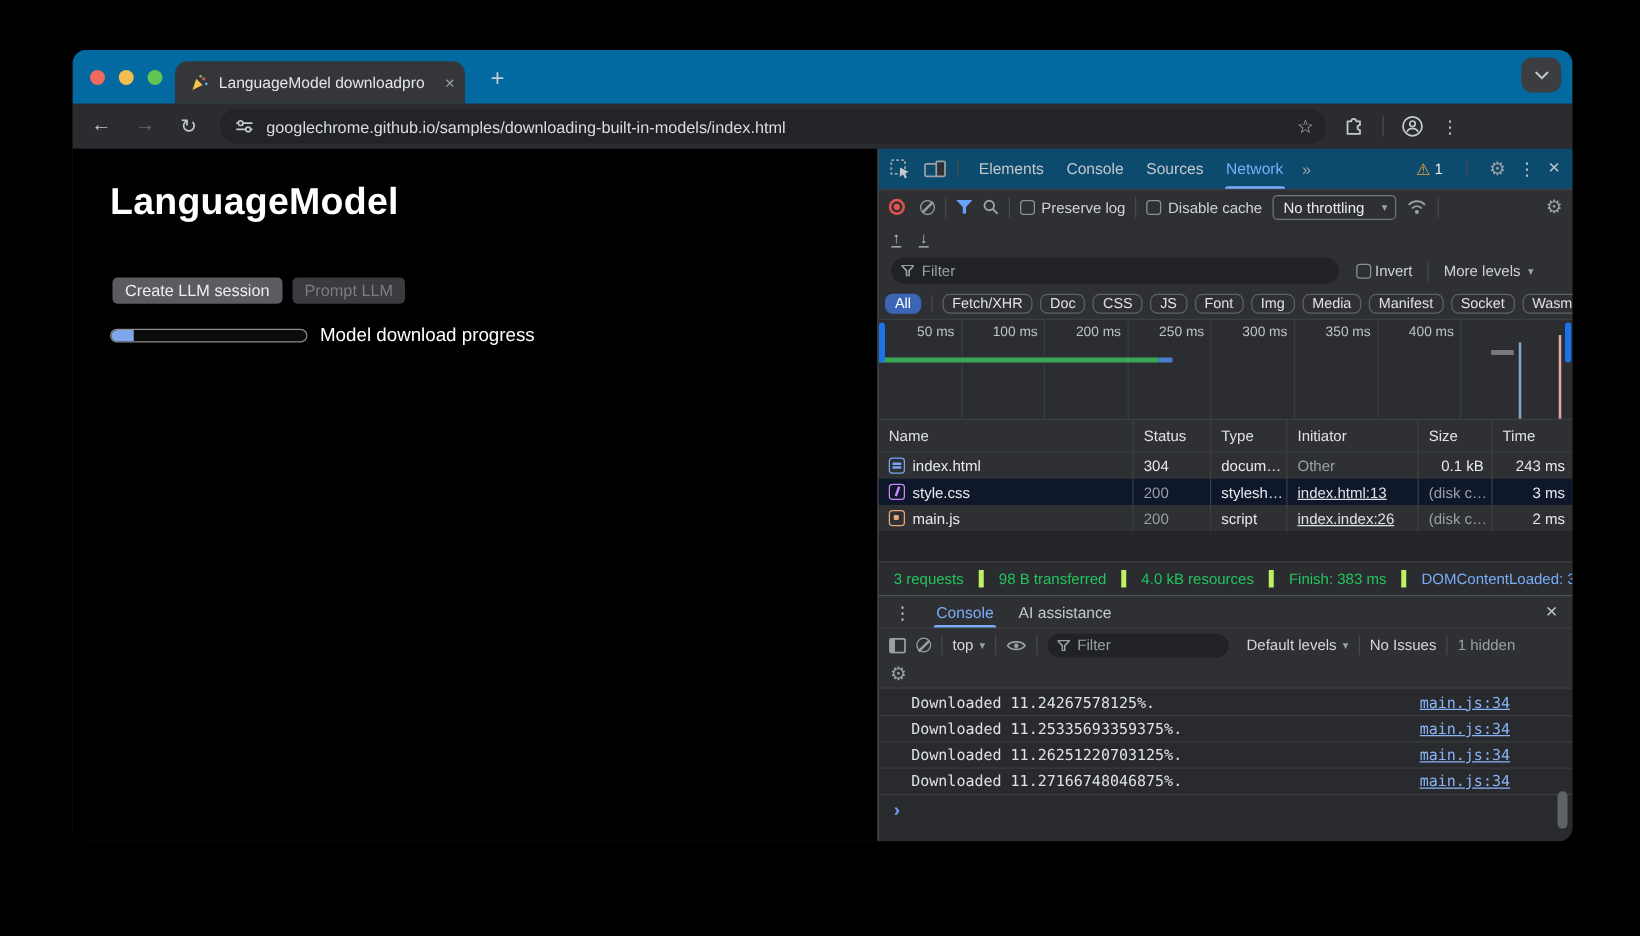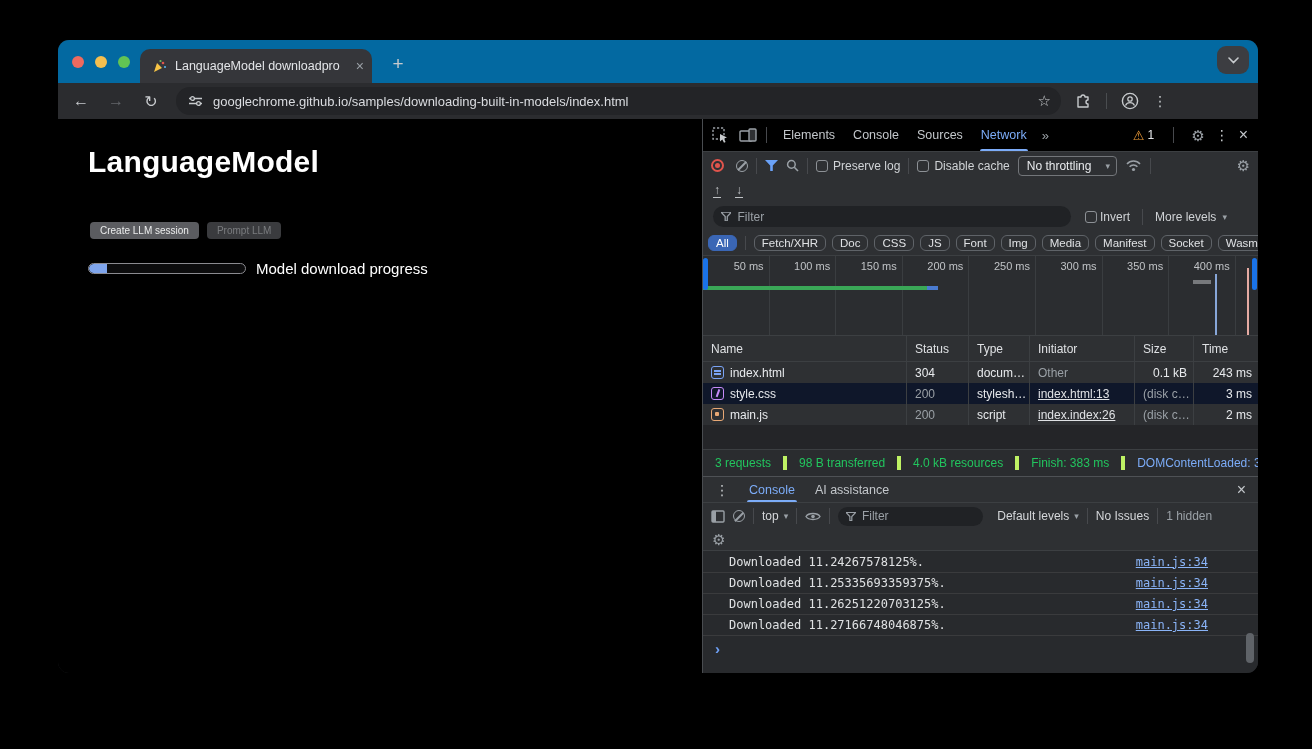--- a/index.html
+++ b/index.html
@@ -34,33 +34,33 @@
   .star { color:#c7cacd; font-size:15px; margin-left:8px; }
   .tb-right { display:flex; align-items:center; margin-left:14px; gap:14px; }
   .tb-sep { width:1px; height:16px; background:#4a4d50; }
   .kebab { color:#c7cacd; font-size:14px; letter-spacing:0; }
 
   
   .content { display:flex; height:554px; }
   .page { width:644px; background:#000; position:relative; }
   .page h1 { position:absolute; left:30px; top:26px; font-size:30px; font-weight:700; color:#fff; letter-spacing:.2px; }
   .btnrow { position:absolute; left:32px; top:103px; display:flex; gap:8px; }
-  .pbtn { font-size:10px; border-radius:4px; padding:3px 10px; border:none; font-family:inherit; }
+  .pbtn { font-size:13px; border-radius:4px; padding:3px 10px; border:none; font-family:inherit; }
   .pbtn.primary { background:#5b5c60; color:#eceded; }
   .pbtn.disabled { background:#3a3b3e; color:#7a7c7f; }
   .progrow { position:absolute; left:30px; top:141px; display:flex; align-items:center; gap:10px; }
   .ptrack { width:158px; height:11px; border:1px solid #8b8b90; border-radius:6px; background:#0c0c0d; overflow:hidden; }
   .pfill { height:100%; background:#7fa5ec; border-radius:5px 0 0 5px; }
   .plabel { color:#fff; font-size:15px; }
 
   
   .devtools { width:556px; background:#282a2d; border-left:1px solid #494c50; display:flex; flex-direction:column; color:#bdc1c6; font-size:12px; }
   .sepv { width:1px; height:16px; background:#47494d; flex:none; }
 
-  .dt-tabbar { height:33px; background:#000000; border-bottom:1px solid #3c3f42; display:flex; align-items:center; flex:none; }
+  .dt-tabbar { height:33px; background:#0c4a6e; border-bottom:1px solid #3c3f42; display:flex; align-items:center; flex:none; }
   .dt-tabbar .tool-ic { margin-left:9px; }
   .dt-tabbar .sepv { margin:0 7px 0 9px; }
   .dt-tab { padding:0 9px; height:100%; display:flex; align-items:center; color:#c3c7cb; font-size:12.5px; position:relative; }
   .dt-tab.active { color:#7cacf8; }
   .dt-tab.active::after { content:""; position:absolute; left:8px; right:8px; bottom:0; height:2px; background:#7cacf8; border-radius:2px 2px 0 0; }
   .dt-more { color:#9aa0a6; font-size:13px; padding:0 6px; letter-spacing:1px; }
   .dt-right { margin-left:auto; display:flex; align-items:center; gap:10px; padding-right:10px; }
   .warnbadge { display:flex; align-items:center; gap:3px; color:#e8eaed; font-size:12px; }
   .warn-tri { color:#f29d38; font-size:13px; }
   .gear { font-size:15px; color:#9aa0a6; line-height:1; }
@@ -348,23 +348,20 @@
 
         </div>
 
         <div class="overview">
           <div class="ov-cells">
             <div class="ov-cell">
                 <span>50 ms</span>
               </div>
             <div class="ov-cell">
                 <span>100 ms</span>
-              </div>
-            <div class="ov-cell">
-                <span>150 ms</span>
               </div>
             <div class="ov-cell">
                 <span>200 ms</span>
               </div>
             <div class="ov-cell">
                 <span>250 ms</span>
               </div>
             <div class="ov-cell">
                 <span>300 ms</span>
               </div>

